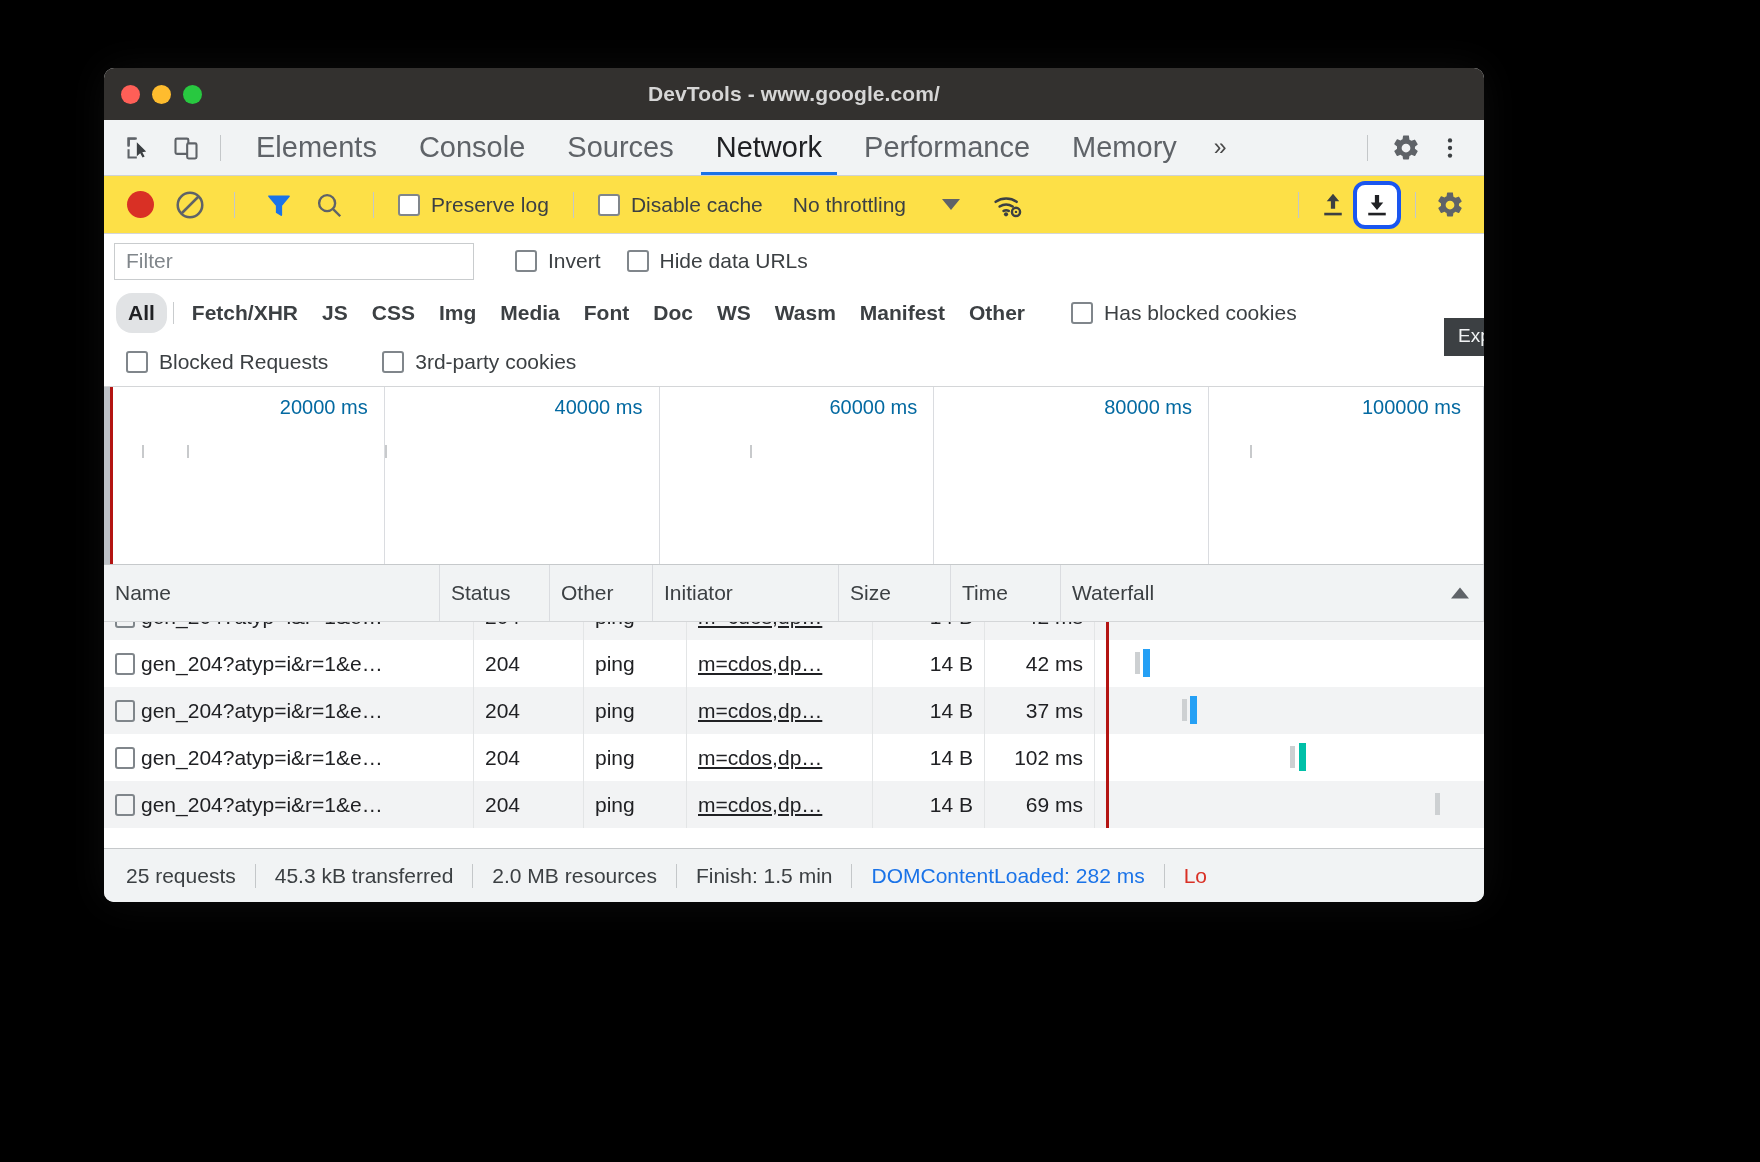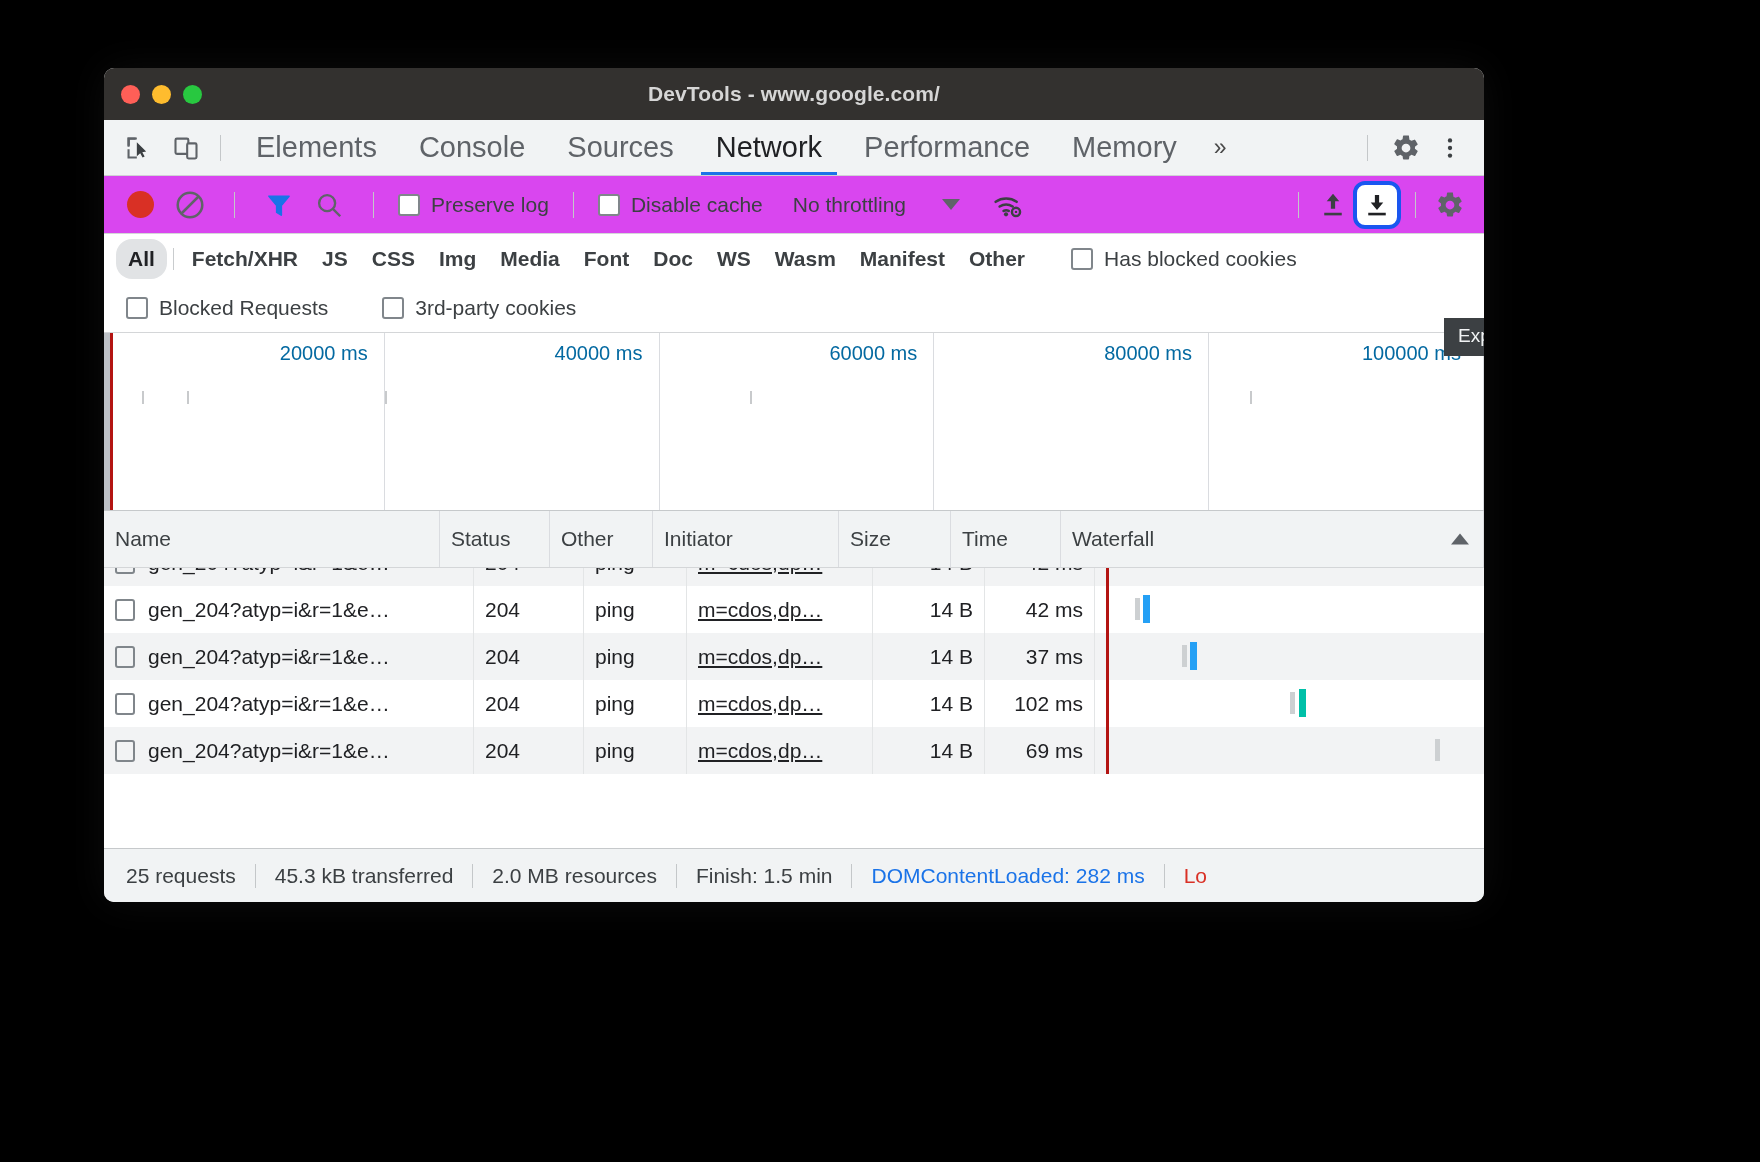--- a/index.html
+++ b/index.html
@@ -63,21 +63,21 @@
     height: 3px; background: #1a73e8;
   }
   .tab.chev { font-size: 23px; color: #4a4a4a; padding: 0 16px; }
   .tabstrip-right {
     margin-left: auto; display: flex; align-items: center;
     gap: 4px; padding-right: 14px;
   }
 
   
   .nettoolbar {
-    height: 58px; background: #d946ef;
+    height: 58px; background: #fde047;
     display: flex; align-items: center;
     border-bottom: 1px solid #d4d6d8;
     position: relative;
   }
   .nt-pad { padding-left: 16px; display: flex; align-items: center; gap: 10px; }
   .recdot { width: 27px; height: 27px; border-radius: 50%; background: #d93025; }
   .cb-label {
     display: flex; align-items: center; gap: 11px;
     font-size: 21px; color: #3c4043; white-space: nowrap;
   }
@@ -179,21 +179,21 @@
   }
 
   .rows { position: relative; background: #fff; }
   .clip-row { height: 18px; overflow: hidden; position: relative; }
   .trow { height: 47px; display: flex; align-items: center; font-size: 21px; color: #202124; }
   .trow.odd { background: #fff; }
   .trow.even { background: #f2f3f4; }
   .td { height: 100%; display: flex; align-items: center;
         border-right: 1px solid #e3e5e6; padding: 0 11px; }
   .td.r { justify-content: flex-end; }
-  .namecell { display: flex; align-items: center; gap: 13px; }
+  .namecell { display: flex; align-items: center; gap: 6px; }
   .rowcb {
     width: 20px; height: 22px; border: 2px solid #80868b;
     border-radius: 3px; background: transparent; flex: none;
   }
   .link { text-decoration: underline; color: #202124; }
   .wf { position: relative; flex: 1; height: 100%; }
   .wf-red { position: absolute; left: 11px; top: 0; bottom: 0; width: 3px; background: #b31412; }
   .wf-grey { position: absolute; width: 5px; height: 22px; top: 12px; background: #cdd0d2; }
   .wf-blue { position: absolute; width: 7px; height: 28px; top: 9px; background: #25a0f5; }
   .wf-teal { position: absolute; width: 7px; height: 28px; top: 9px; background: #00c0a8; }
@@ -336,20 +336,33 @@
         </div>
         <div class="vsep"></div>
         <div class="ticon">
           <svg width="30" height="30" viewBox="0 0 24 24">
             <path fill="#5f6368" d="M19.14 12.94a7.07 7.07 0 000-1.88l2.03-1.58a.5.5 0 00.12-.64l-1.92-3.32a.5.5 0 00-.6-.22l-2.39.96a7.03 7.03 0 00-1.63-.94l-.36-2.54A.5.5 0 0013.9 2h-3.8a.5.5 0 00-.49.42l-.36 2.54c-.59.24-1.13.56-1.63.94l-2.39-.96a.5.5 0 00-.6.22L2.71 8.48a.5.5 0 00.12.64l2.03 1.58a7.07 7.07 0 000 1.88l-2.03 1.58a.5.5 0 00-.12.64l1.92 3.32c.13.22.39.3.6.22l2.39-.96c.5.38 1.04.7 1.63.94l.36 2.54c.04.24.25.42.49.42h3.8c.24 0 .45-.18.49-.42l.36-2.54c.59-.24 1.13-.56 1.63-.94l2.39.96c.21.08.47 0 .6-.22l1.92-3.32a.5.5 0 00-.12-.64l-2.03-1.58zM12 15.5A3.5 3.5 0 1115.5 12 3.5 3.5 0 0112 15.5z"></path>
           </svg>
         </div>
       </div>
     </div>
 
+    <div class="filterrow">
+      <div class="filterinput">Filter</div>
+      <div class="filter-cbs">
+        <div class="cb-label">
+          <span class="cbox"></span>
+          <span>Invert</span>
+        </div>
+        <div class="cb-label">
+          <span class="cbox"></span>
+          <span>Hide data URLs</span>
+        </div>
+      </div>
+    </div>
 
     <div class="typerow">
       <div class="chip active">All</div>
       <div class="chip-sep"></div>
       <div class="chip">Fetch/XHR</div>
       <div class="chip">JS</div>
       <div class="chip">CSS</div>
       <div class="chip">Img</div>
       <div class="chip">Media</div>
       <div class="chip">Font</div>

